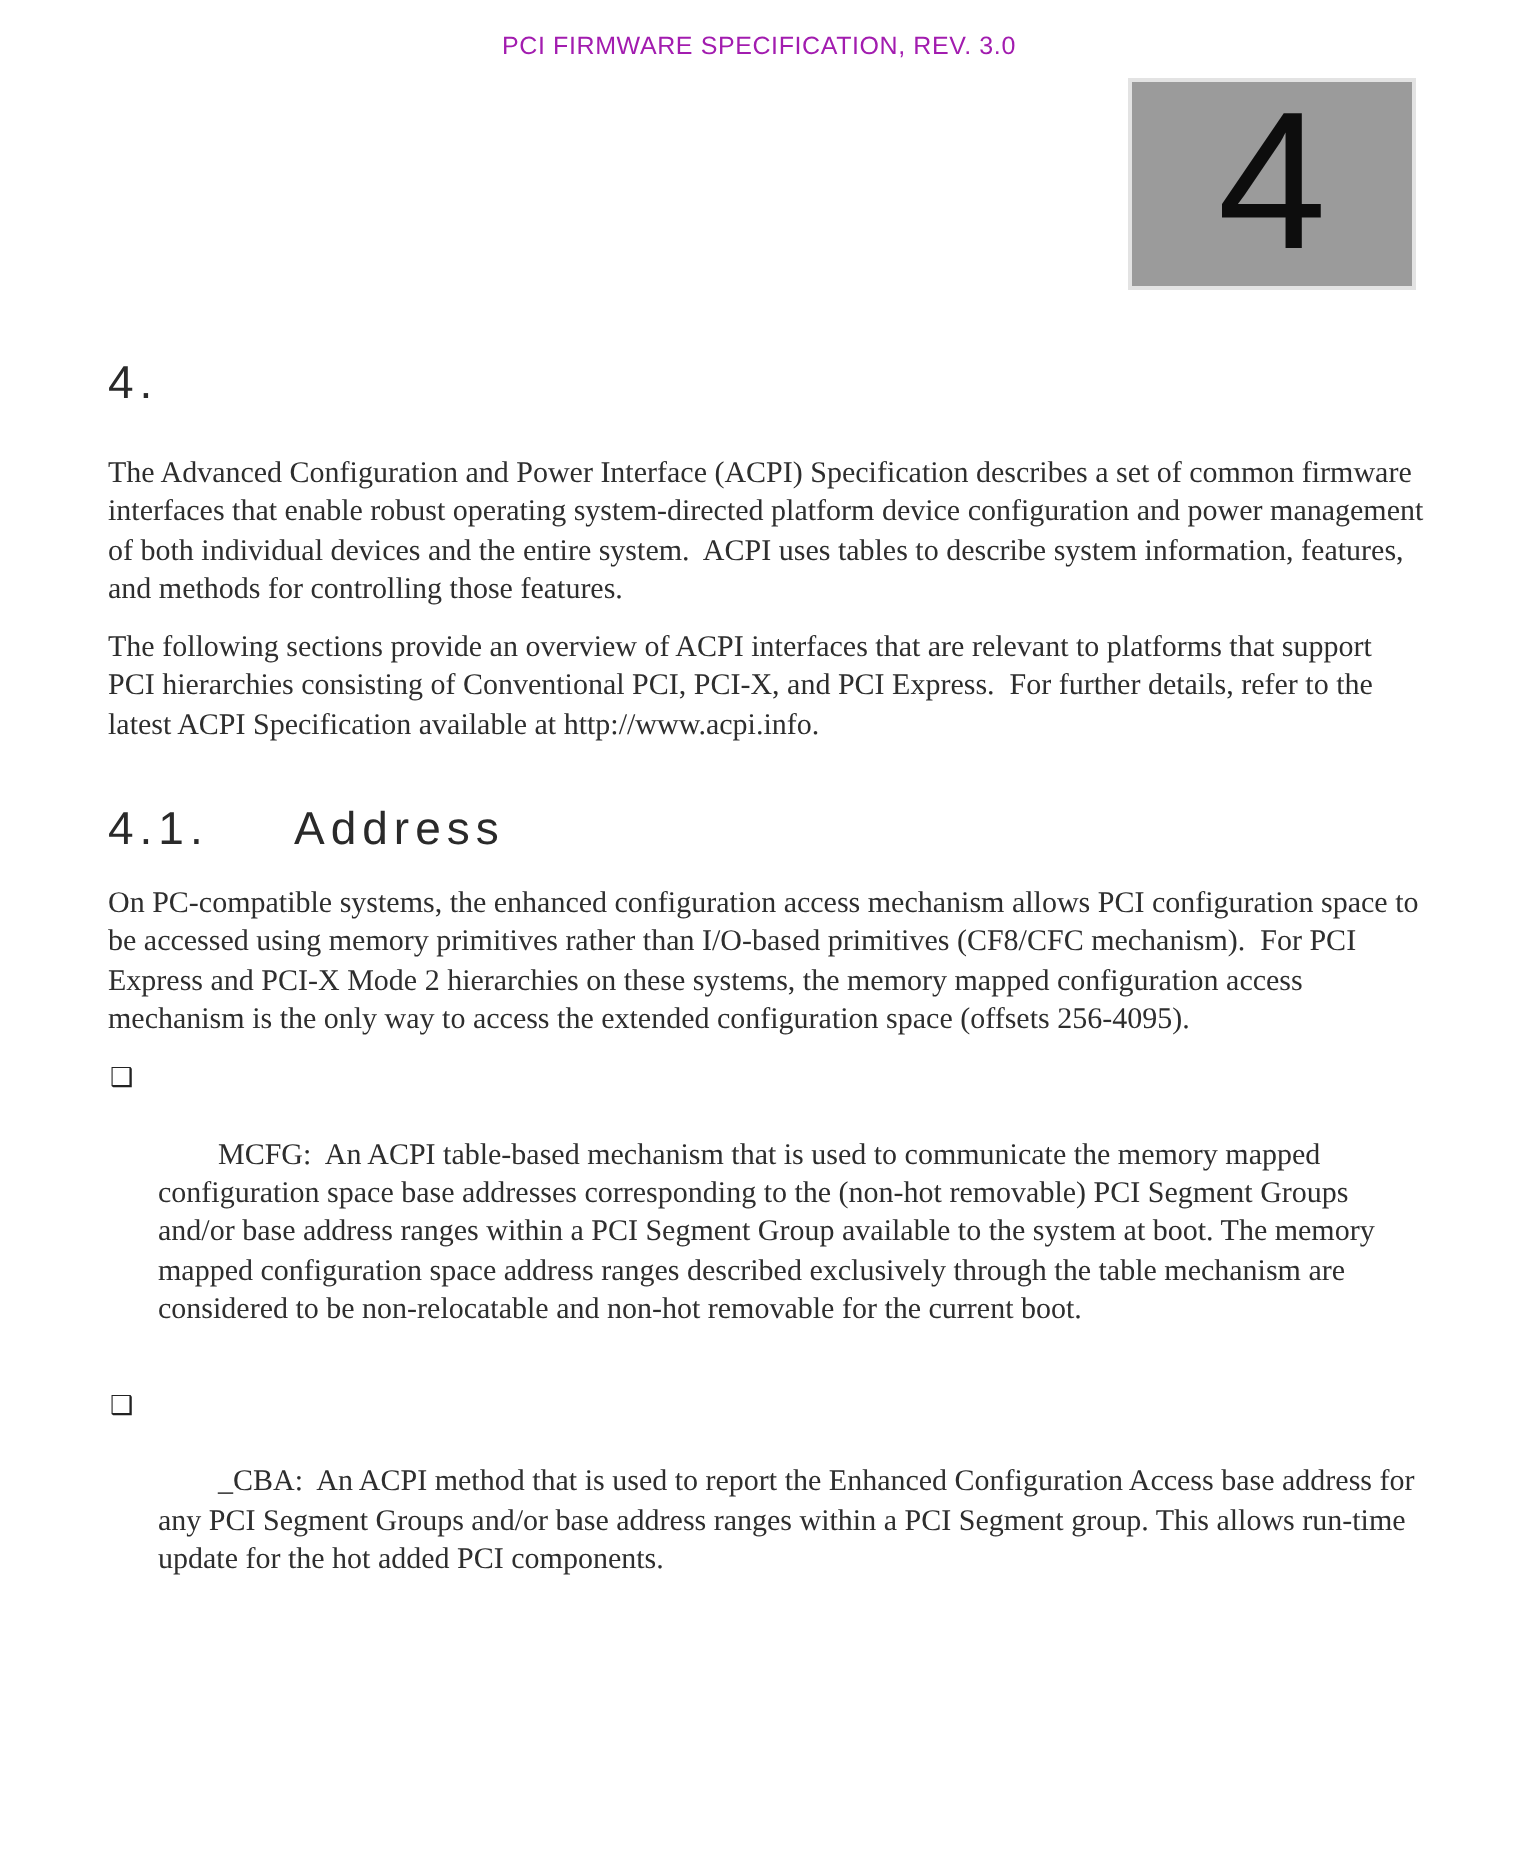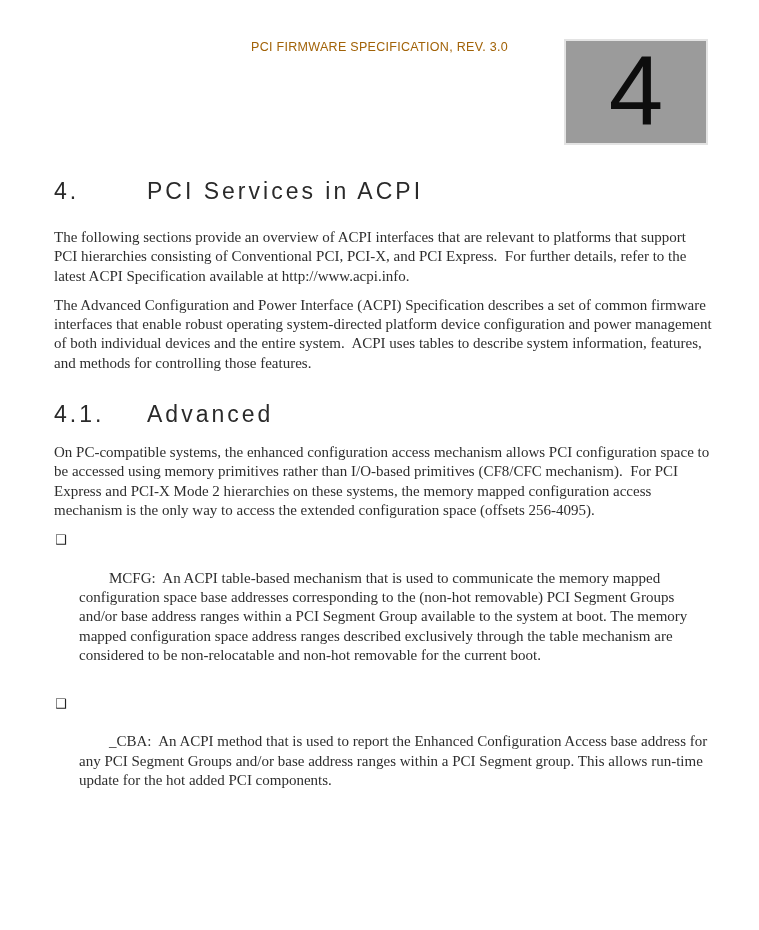--- a/index.html
+++ b/index.html
@@ -8,28 +8,28 @@
     position: relative;
     width: 759px;
     height: 930px;
     background: #ffffff;
     overflow: hidden;
     font-family: "Liberation Serif", serif;
     color: #2e2e2e;
   }
   .running-header {
     position: absolute;
-    top: 40px;
+    top: 16px;
     left: 0;
     right: 0;
     text-align: center;
     font-family: "Liberation Sans", sans-serif;
     font-size: 12.5px;
     letter-spacing: 0.3px;
-    color: #a16207;
+    color: #a21caf;
   }
   .chapter-tab {
     position: absolute;
     left: 564px;
     top: 39px;
     width: 144px;
     height: 106px;
     background: #9b9b9b;
     border: 2px solid #e3e3e3;
     display: flex;
@@ -96,31 +96,30 @@
   <div class="running-header">PCI FIRMWARE SPECIFICATION, REV. 3.0</div>
 
   <div class="chapter-tab">
     <span class="digit">4</span>
   </div>
 
   <div class="content">
 
     <div class="heading h1">
       <span class="h-num">4.</span>
-      <span class="h-title">PCI Services in ACPI</span>
     </div>
 
+    <p class="body">The Advanced Configuration and Power Interface (ACPI) Specification describes a set of common firmware interfaces that enable robust operating system-directed platform device configuration and power management of both individual devices and the entire system.  ACPI uses tables to describe system information, features, and methods for controlling those features.</p>
+
     <p class="body">The following sections provide an overview of ACPI interfaces that are relevant to platforms that support PCI hierarchies consisting of Conventional PCI, PCI-X, and PCI Express.  For further details, refer to the latest ACPI Specification available at http://www.acpi.info.</p>
-
-    <p class="body">The Advanced Configuration and Power Interface (ACPI) Specification describes a set of common firmware interfaces that enable robust operating system-directed platform device configuration and power management of both individual devices and the entire system.  ACPI uses tables to describe system information, features, and methods for controlling those features.</p>
 
     <div class="heading h2">
       <span class="h-num">4.1.</span>
       <span class="h-title">
-        <span style="display:block">Advanced</span>
+        <span style="display:block">Address</span>
       </span>
     </div>
 
     <p class="body">On PC-compatible systems, the enhanced configuration access mechanism allows PCI configuration space to be accessed using memory primitives rather than I/O-based primitives (CF8/CFC mechanism).  For PCI Express and PCI-X Mode 2 hierarchies on these systems, the memory mapped configuration access mechanism is the only way to access the extended configuration space (offsets 256-4095).</p>
 
 
     <ul class="bullets">
       <li>
         <span class="bullet-glyph">❑</span>
         <span>MCFG:  An ACPI table-based mechanism that is used to communicate the memory mapped configuration space base addresses corresponding to the (non-hot removable) PCI Segment Groups and/or base address ranges within a PCI Segment Group available to the system at boot. The memory mapped configuration space address ranges described exclusively through the table mechanism are considered to be non-relocatable and non-hot removable for the current boot.</span>

